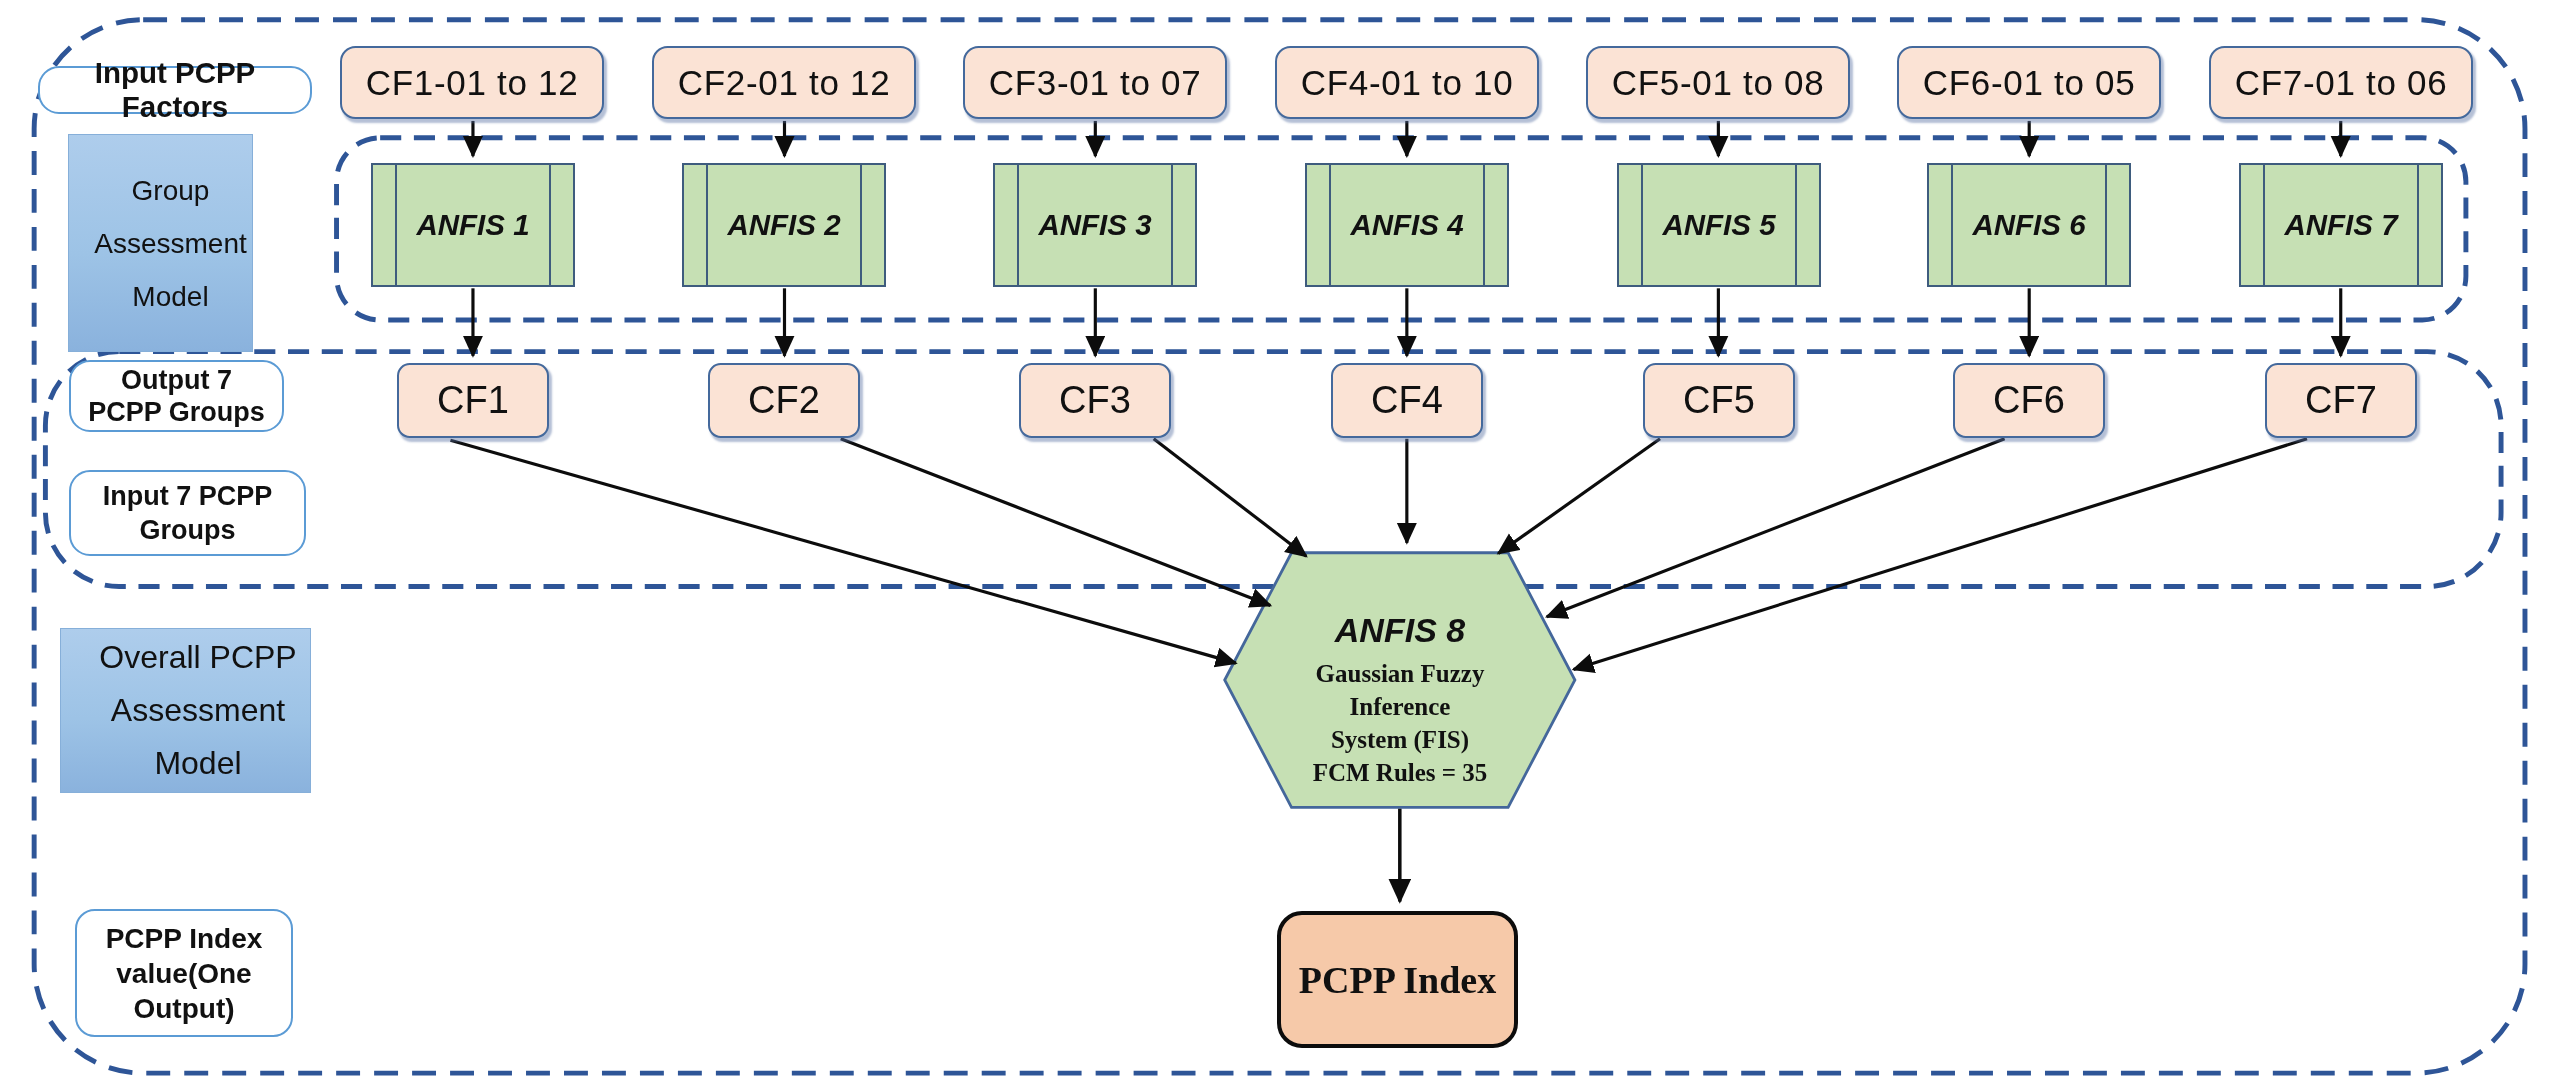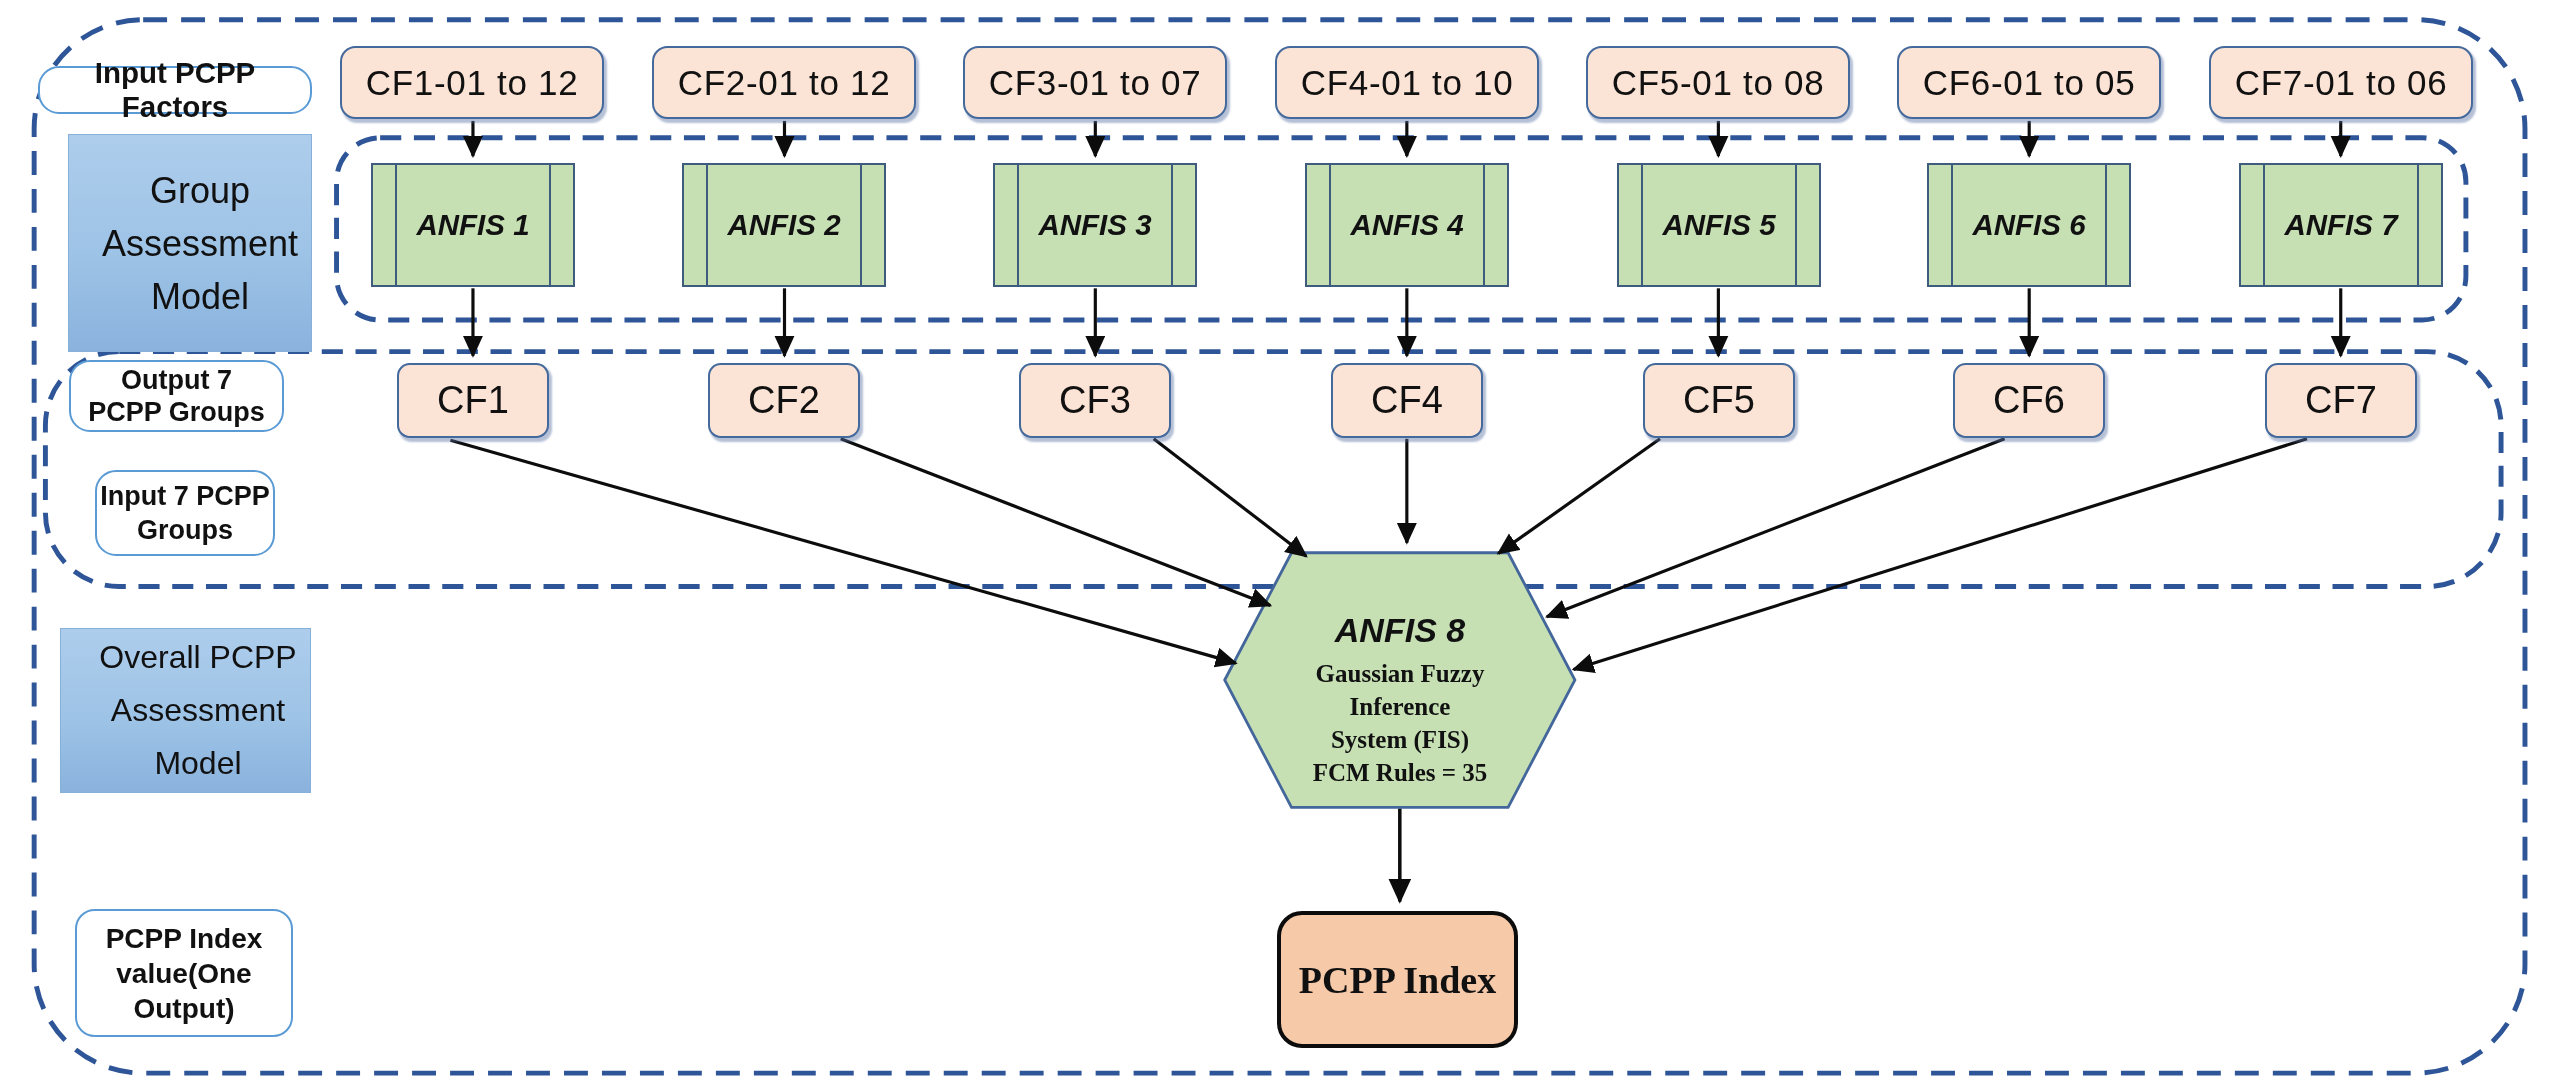--- a/index.html
+++ b/index.html
@@ -80,36 +80,36 @@
     <line x1="2000" y1="624" x2="2000" y2="772" stroke="#0c0c0c" stroke-width="4.5" marker-end="url(#ah)"></line>
     <line x1="2360" y1="624" x2="2130" y2="787" stroke="#0c0c0c" stroke-width="4.5" marker-end="url(#ah)"></line>
     <line x1="2850" y1="624" x2="2199" y2="877" stroke="#0c0c0c" stroke-width="4.5" marker-end="url(#ah)"></line>
     <line x1="3280" y1="624" x2="2237" y2="952" stroke="#0c0c0c" stroke-width="4.5" marker-end="url(#ah)"></line>
 
     <line x1="1990" y1="1150" x2="1990" y2="1282" stroke="#0c0c0c" stroke-width="5" marker-end="url(#ah)"></line>
   </svg>
 
   <div class="abs label-white" style="left:38px;top:66px;width:274px;height:48px;font-size:29.5px;">Input PCPP Factors</div>
 
-  <div class="abs label-blue" style="left:68px;top:134px;width:244px;height:218px;font-size:36px;line-height:53px;padding-left:20px;">
+  <div class="abs label-blue" style="left:68px;top:134px;width:185px;height:218px;font-size:28px;line-height:53px;padding-left:20px;">
     <div>
       <span class="ln">Group</span>
       <span class="ln">Assessment</span>
       <span class="ln">Model</span>
     </div>
   </div>
 
   <div class="abs label-white" style="left:69px;top:360px;width:215px;height:72px;font-size:27px;line-height:32px;">
     <div>
       <span class="ln">Output 7</span>
       <span class="ln">PCPP Groups</span>
     </div>
   </div>
 
-  <div class="abs label-white" style="left:69px;top:470px;width:180px;height:86px;font-size:27px;line-height:34px;margin-left:26px;">
+  <div class="abs label-white" style="left:69px;top:470px;width:237px;height:86px;font-size:27px;line-height:34px;">
     <div>
       <span class="ln">Input 7 PCPP</span>
       <span class="ln">Groups</span>
     </div>
   </div>
 
   <div class="abs label-blue" style="left:60px;top:628px;width:251px;height:165px;font-size:32px;line-height:53px;padding-left:25px;">
     <div>
       <span class="ln">Overall PCPP</span>
       <span class="ln">Assessment</span>

